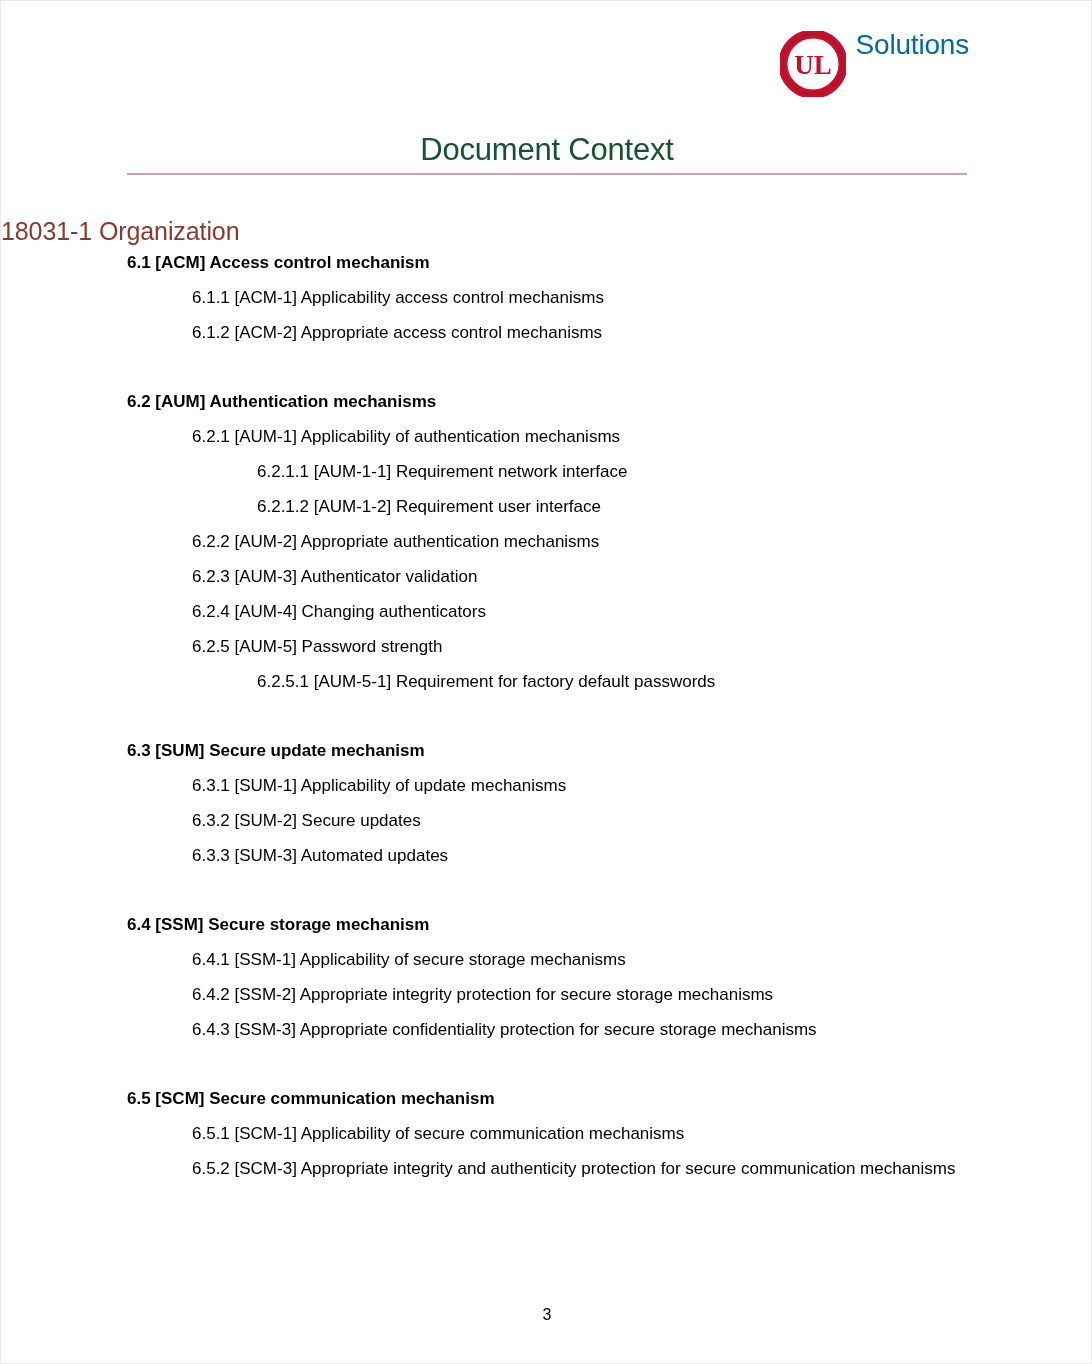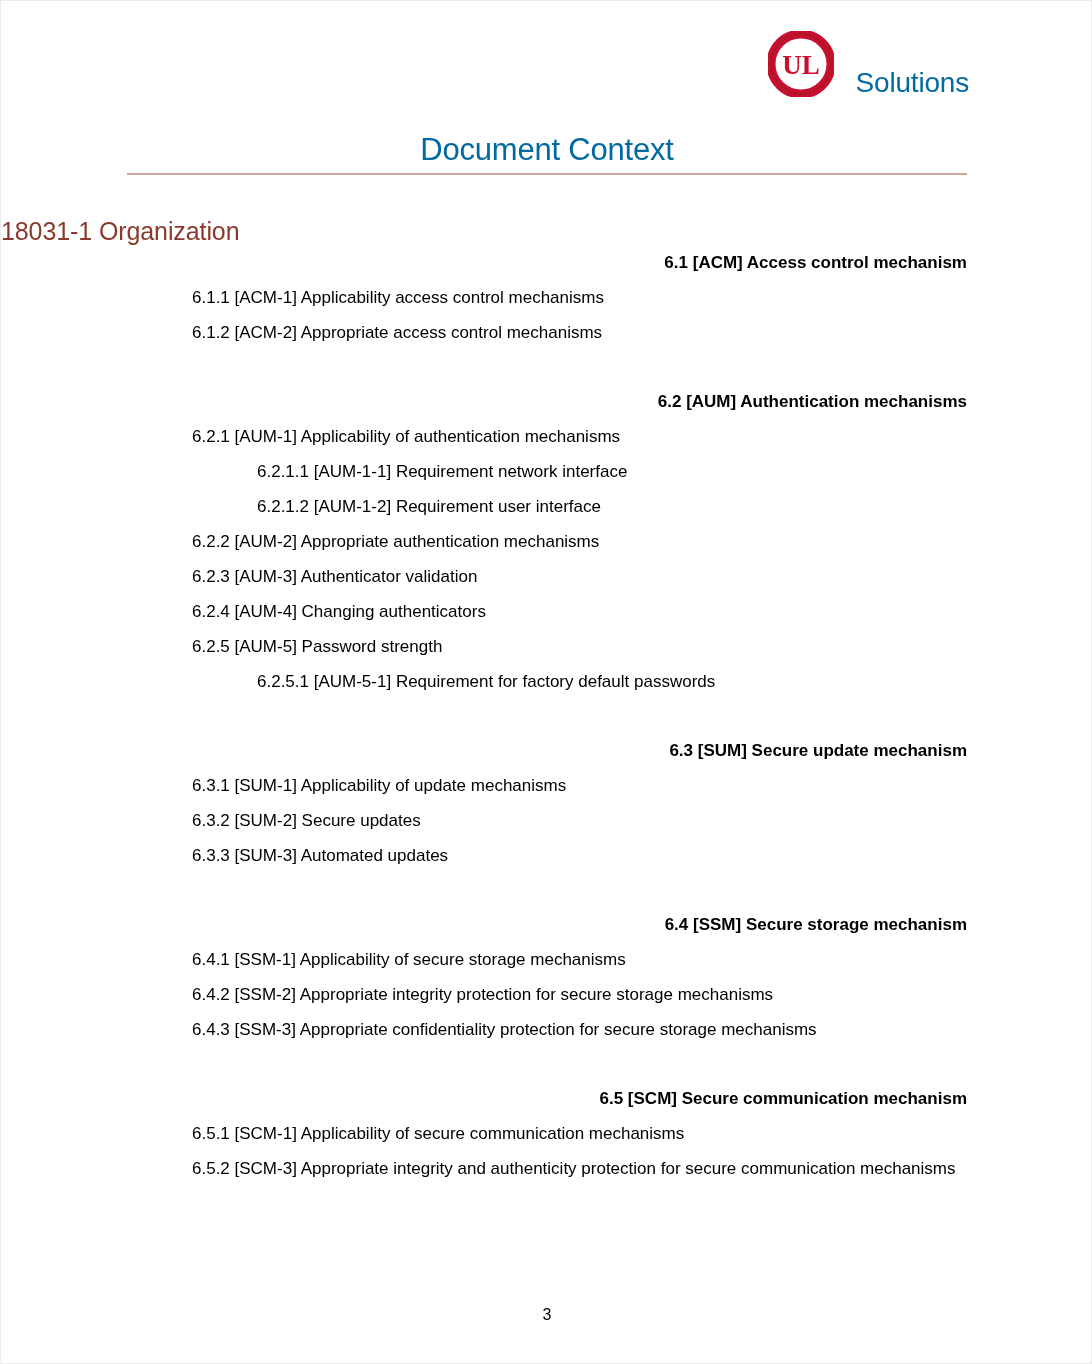--- a/index.html
+++ b/index.html
@@ -19,22 +19,22 @@
     border: 1px solid #ebebeb;
     overflow: hidden;
   }
 
   
   .logo-block {
     position: absolute;
     top: 30px;
     right: 122px;
     display: flex;
-    align-items: flex-end;
-    gap: 22px;
+    align-items: flex-start;
+    gap: 10px;
   }
   .logo-mark {
     width: 66px;
     height: 66px;
     flex: 0 0 66px;
     position: relative;
   }
   .logo-mark svg { display: block; }
   .logo-word {
     font-size: 28px;
@@ -46,21 +46,21 @@
   }
 
   
   .doc-title {
     position: absolute;
     top: 131px;
     left: 0;
     width: 1092px;
     text-align: center;
     font-size: 31px;
-    color: #0369a1;
+    color: #14532d;
     letter-spacing: -0.2px;
     line-height: 1.15;
   }
   .title-rule {
     position: absolute;
     top: 172px;
     left: 126px;
     width: 840px;
     height: 2px;
     background: #cfa396;
@@ -88,21 +88,20 @@
   }
   .entry {
     color: #000000;
     font-size: 17px;
     line-height: 35px;
     white-space: normal;
   }
   .entry.lvl1 {
     margin-left: 0;
     font-weight: bold;
-    text-align: right;
   }
   .entry.lvl2 {
     margin-left: 65px;
   }
   .entry.lvl3 {
     margin-left: 130px;
   }
   .section-gap {
     height: 34px;
   }

